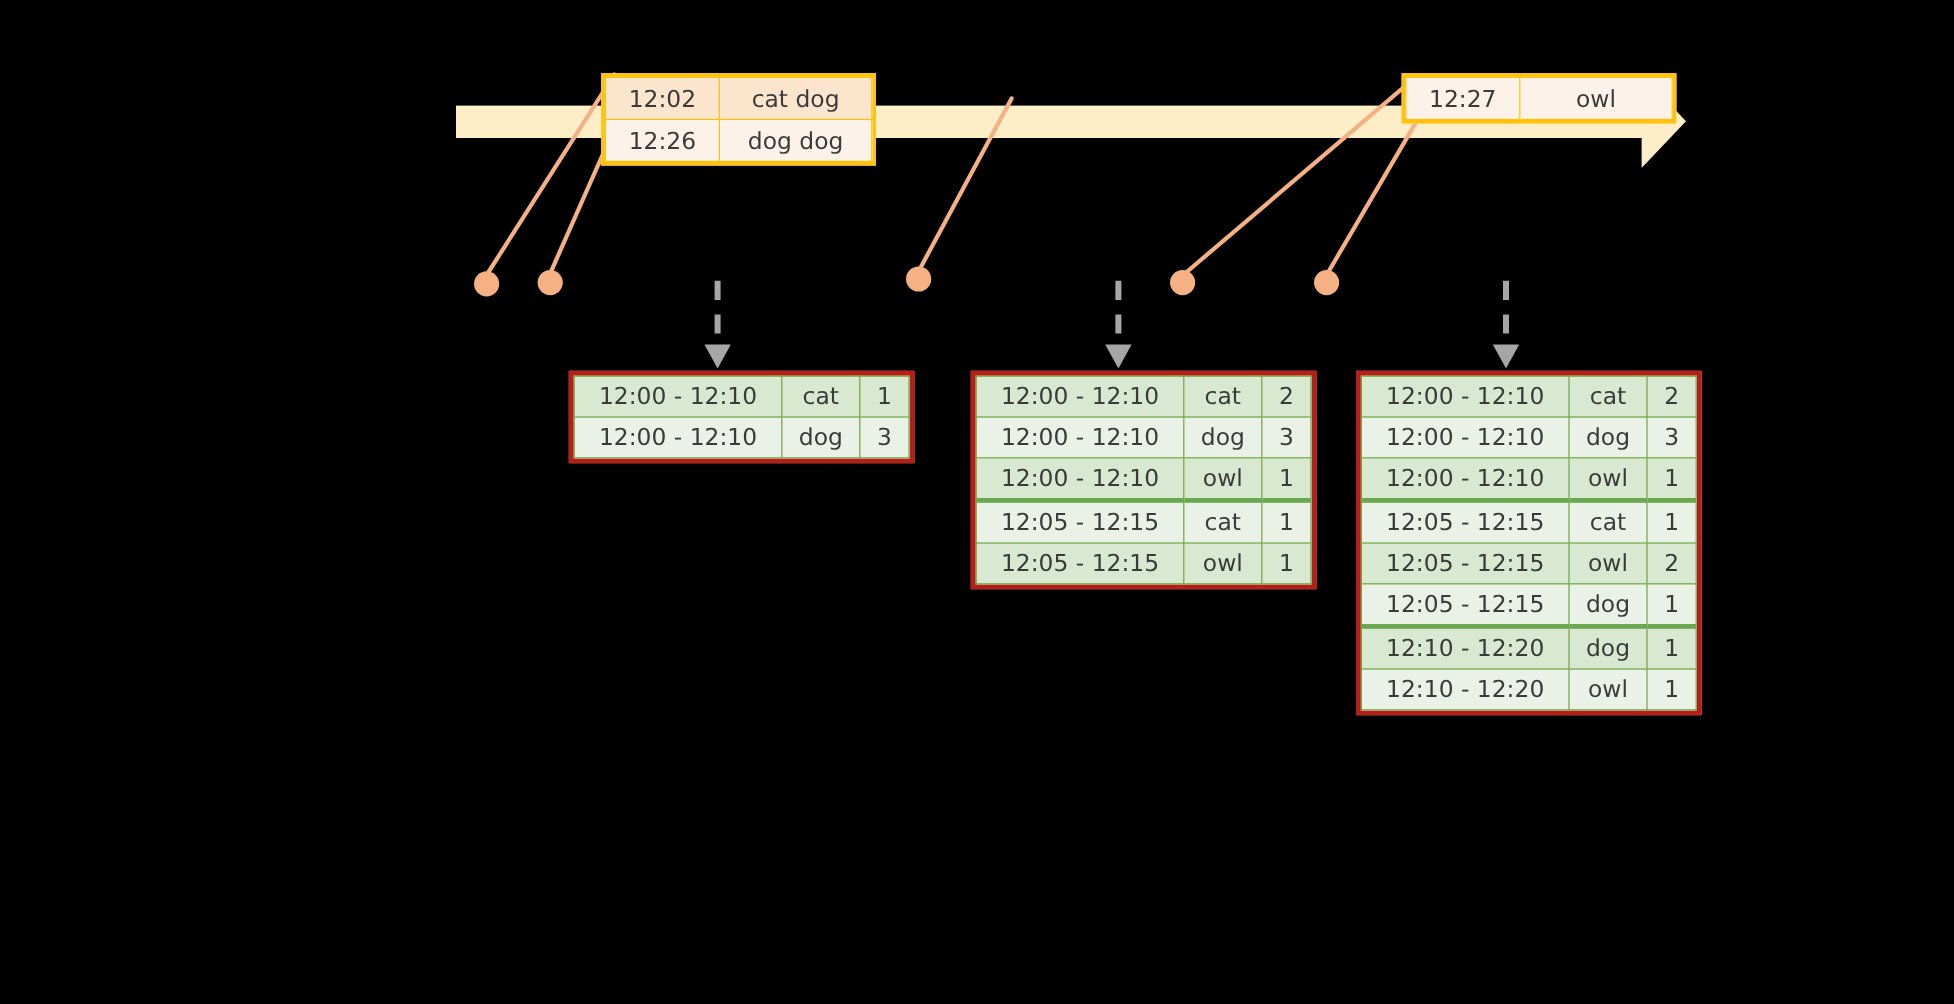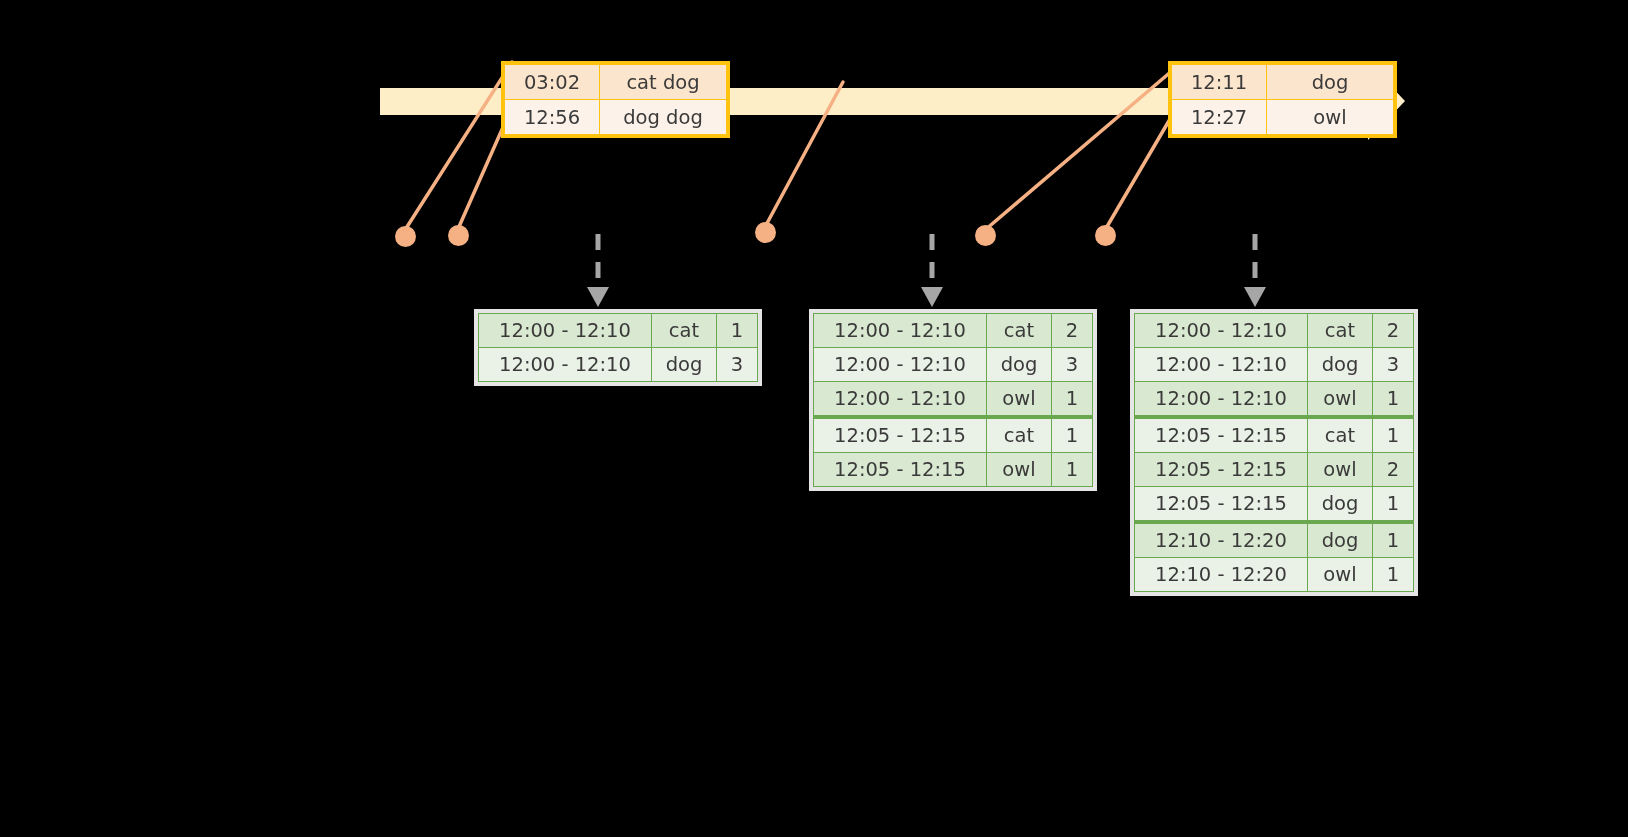--- a/index.html
+++ b/index.html
@@ -51,21 +51,21 @@
 
   
   .dot{
     width:21px;height:21px;border-radius:50%;
     background:#f5b183;
   }
   #svg-lines{left:0;top:0;width:1628px;height:837px;pointer-events:none;}
 
   
   .rtable{
-    border:4px solid #e5e5e5;
+    border:4px solid #b91c1c;
     border-collapse:separate;
     background:#fde047;
   }
   .rtable table{border-collapse:collapse;}
   .rtable td{
     font-size:19.5px;
     color:#3a3a3a;
     text-align:center;
     height:33px;
     padding:0 6px;
@@ -119,39 +119,35 @@
   <div class="abs dot" style="left:395px;top:226px;"></div>
   <div class="abs dot" style="left:448px;top:225px;"></div>
   <div class="abs dot" style="left:755px;top:222px;"></div>
   <div class="abs dot" style="left:975px;top:225px;"></div>
   <div class="abs dot" style="left:1095px;top:225px;"></div>
 
   <div class="abs evt" id="evt1">
     <table>
         <tbody>
       <tr class="r0">
-        <td class="tcol">03:02</td>
+        <td class="tcol">12:02</td>
         <td class="vcol">cat dog</td>
       </tr>
       <tr class="r1">
-        <td class="tcol">12:56</td>
+        <td class="tcol">12:26</td>
         <td class="vcol">dog dog</td>
       </tr>
     </tbody>
       </table>
   </div>
 
 
   <div class="abs evt" id="evt3">
     <table>
         <tbody>
-      <tr class="r0">
-        <td class="tcol">12:11</td>
-        <td class="vcol">dog</td>
-      </tr>
       <tr class="r1">
         <td class="tcol">12:27</td>
         <td class="vcol">owl</td>
       </tr>
     </tbody>
       </table>
   </div>
 
   <div class="abs rtable" id="rt1">
     <table>

